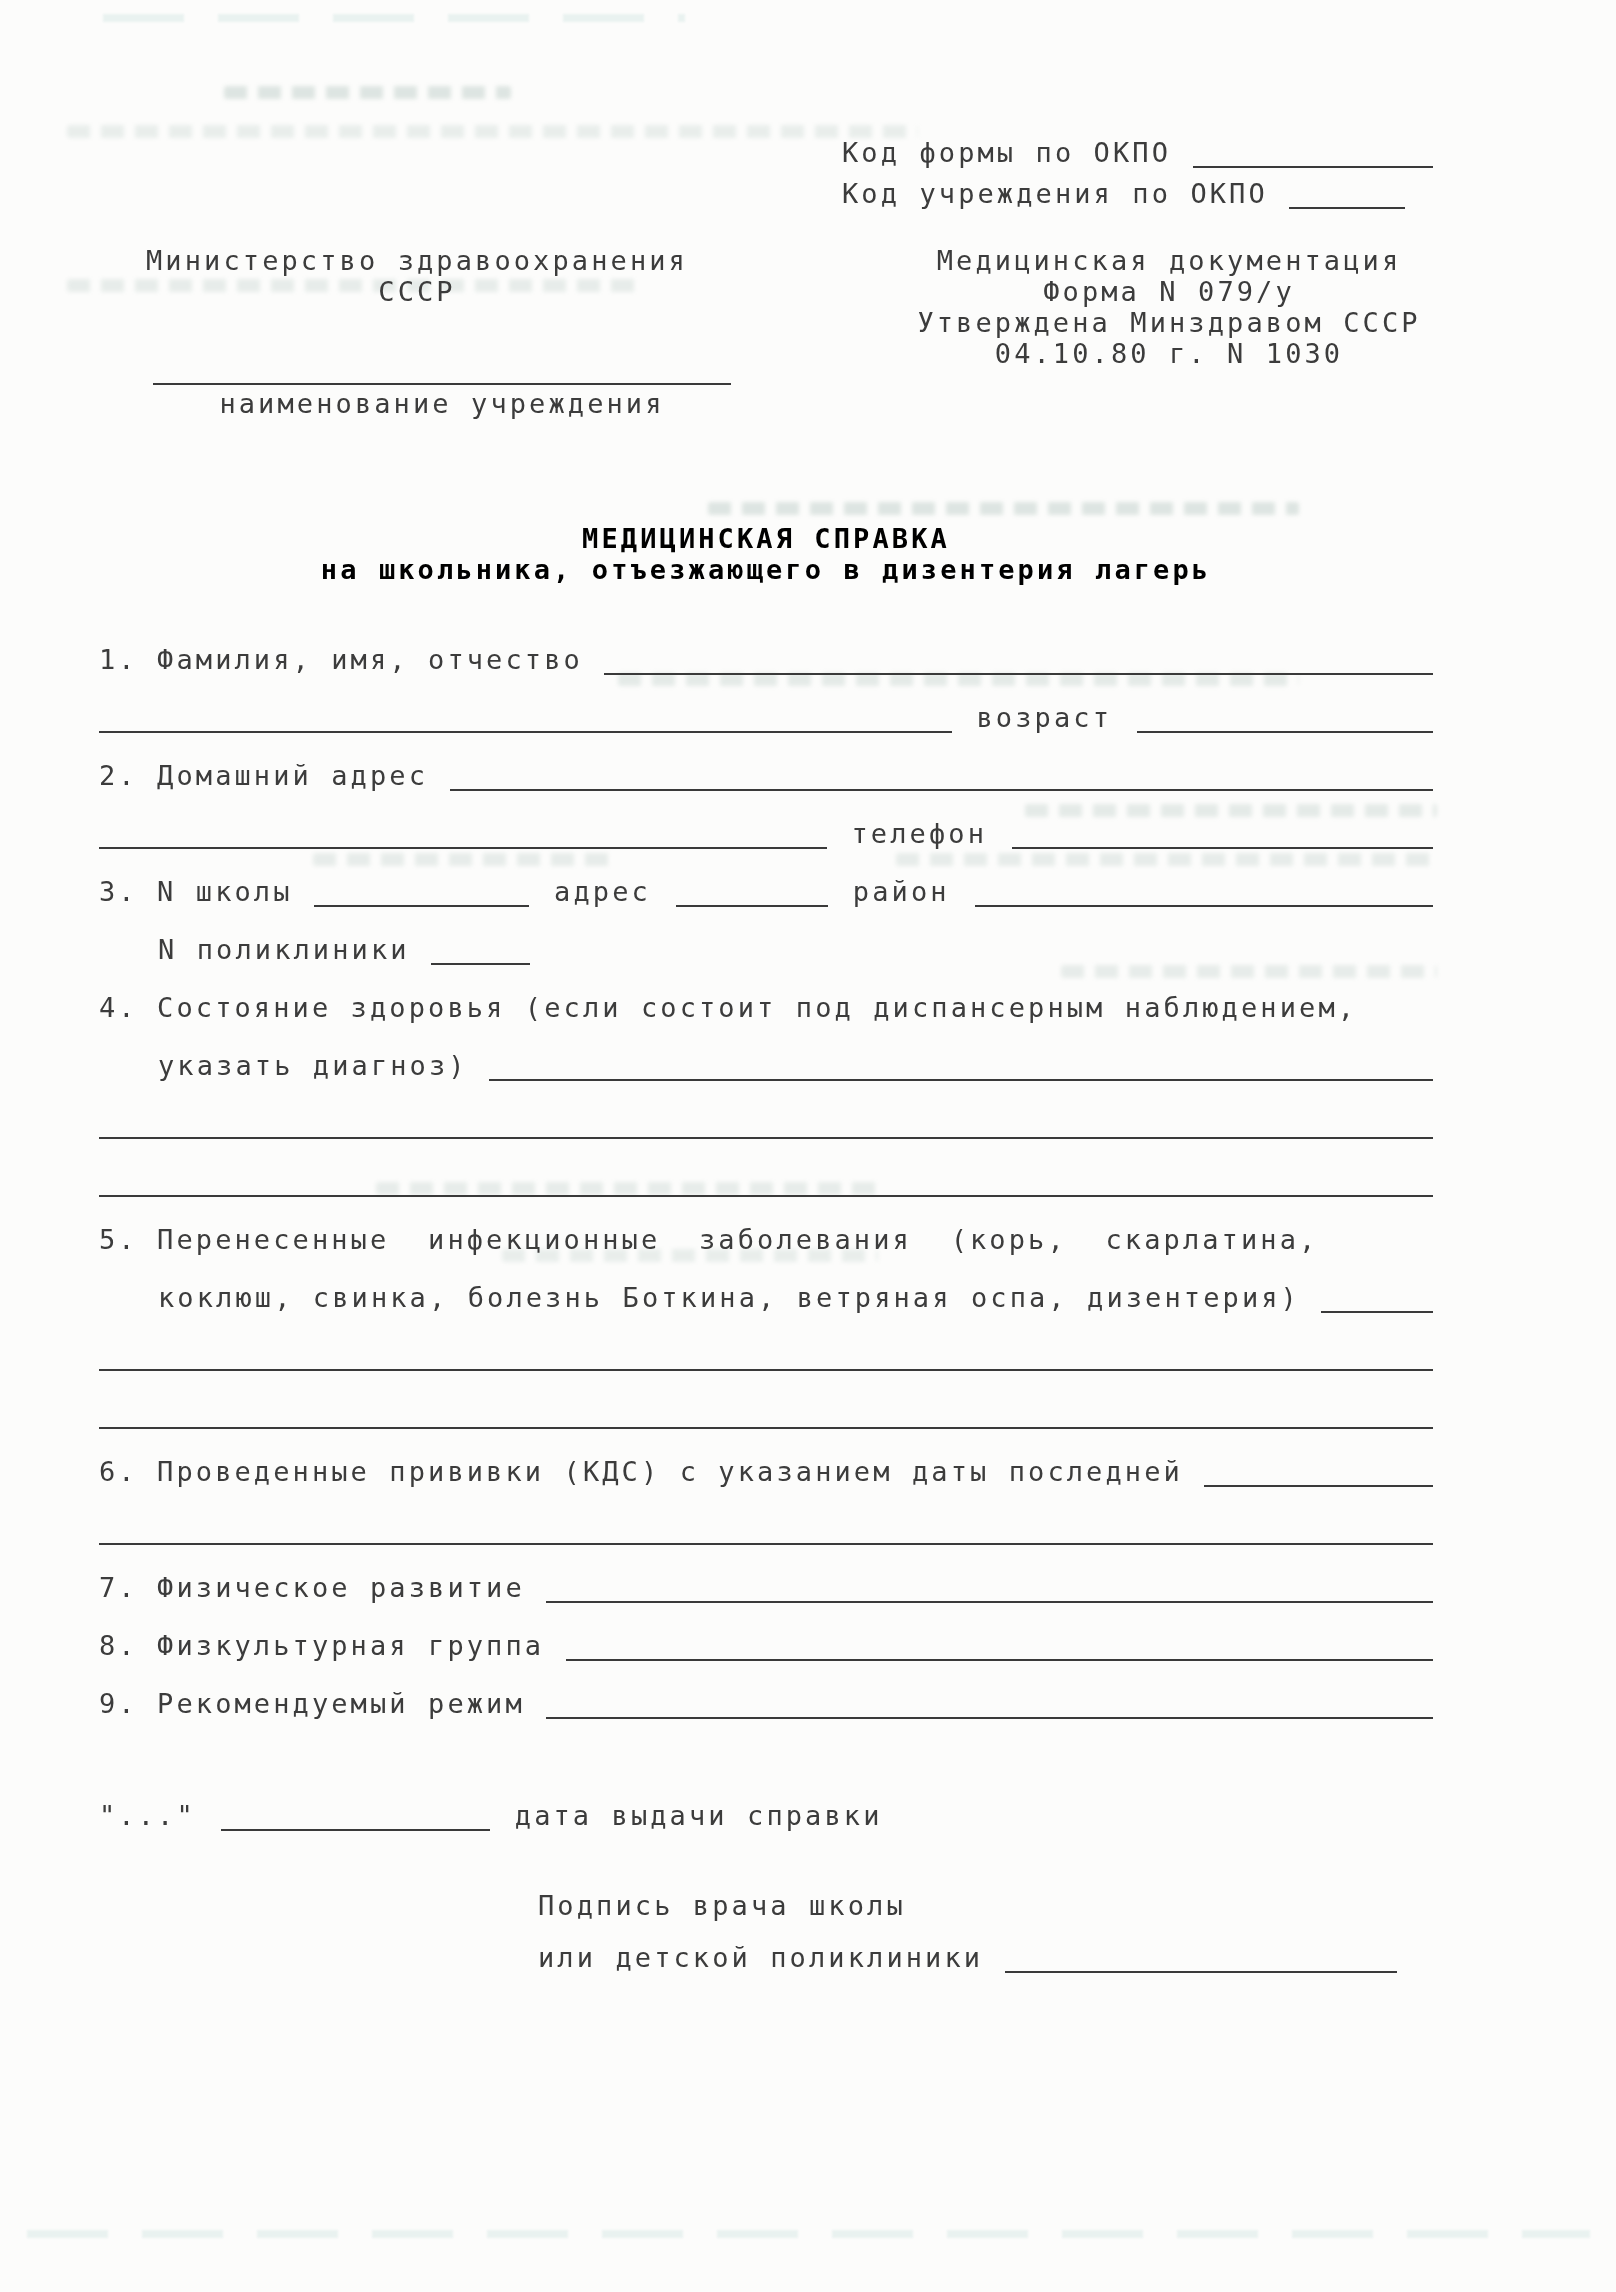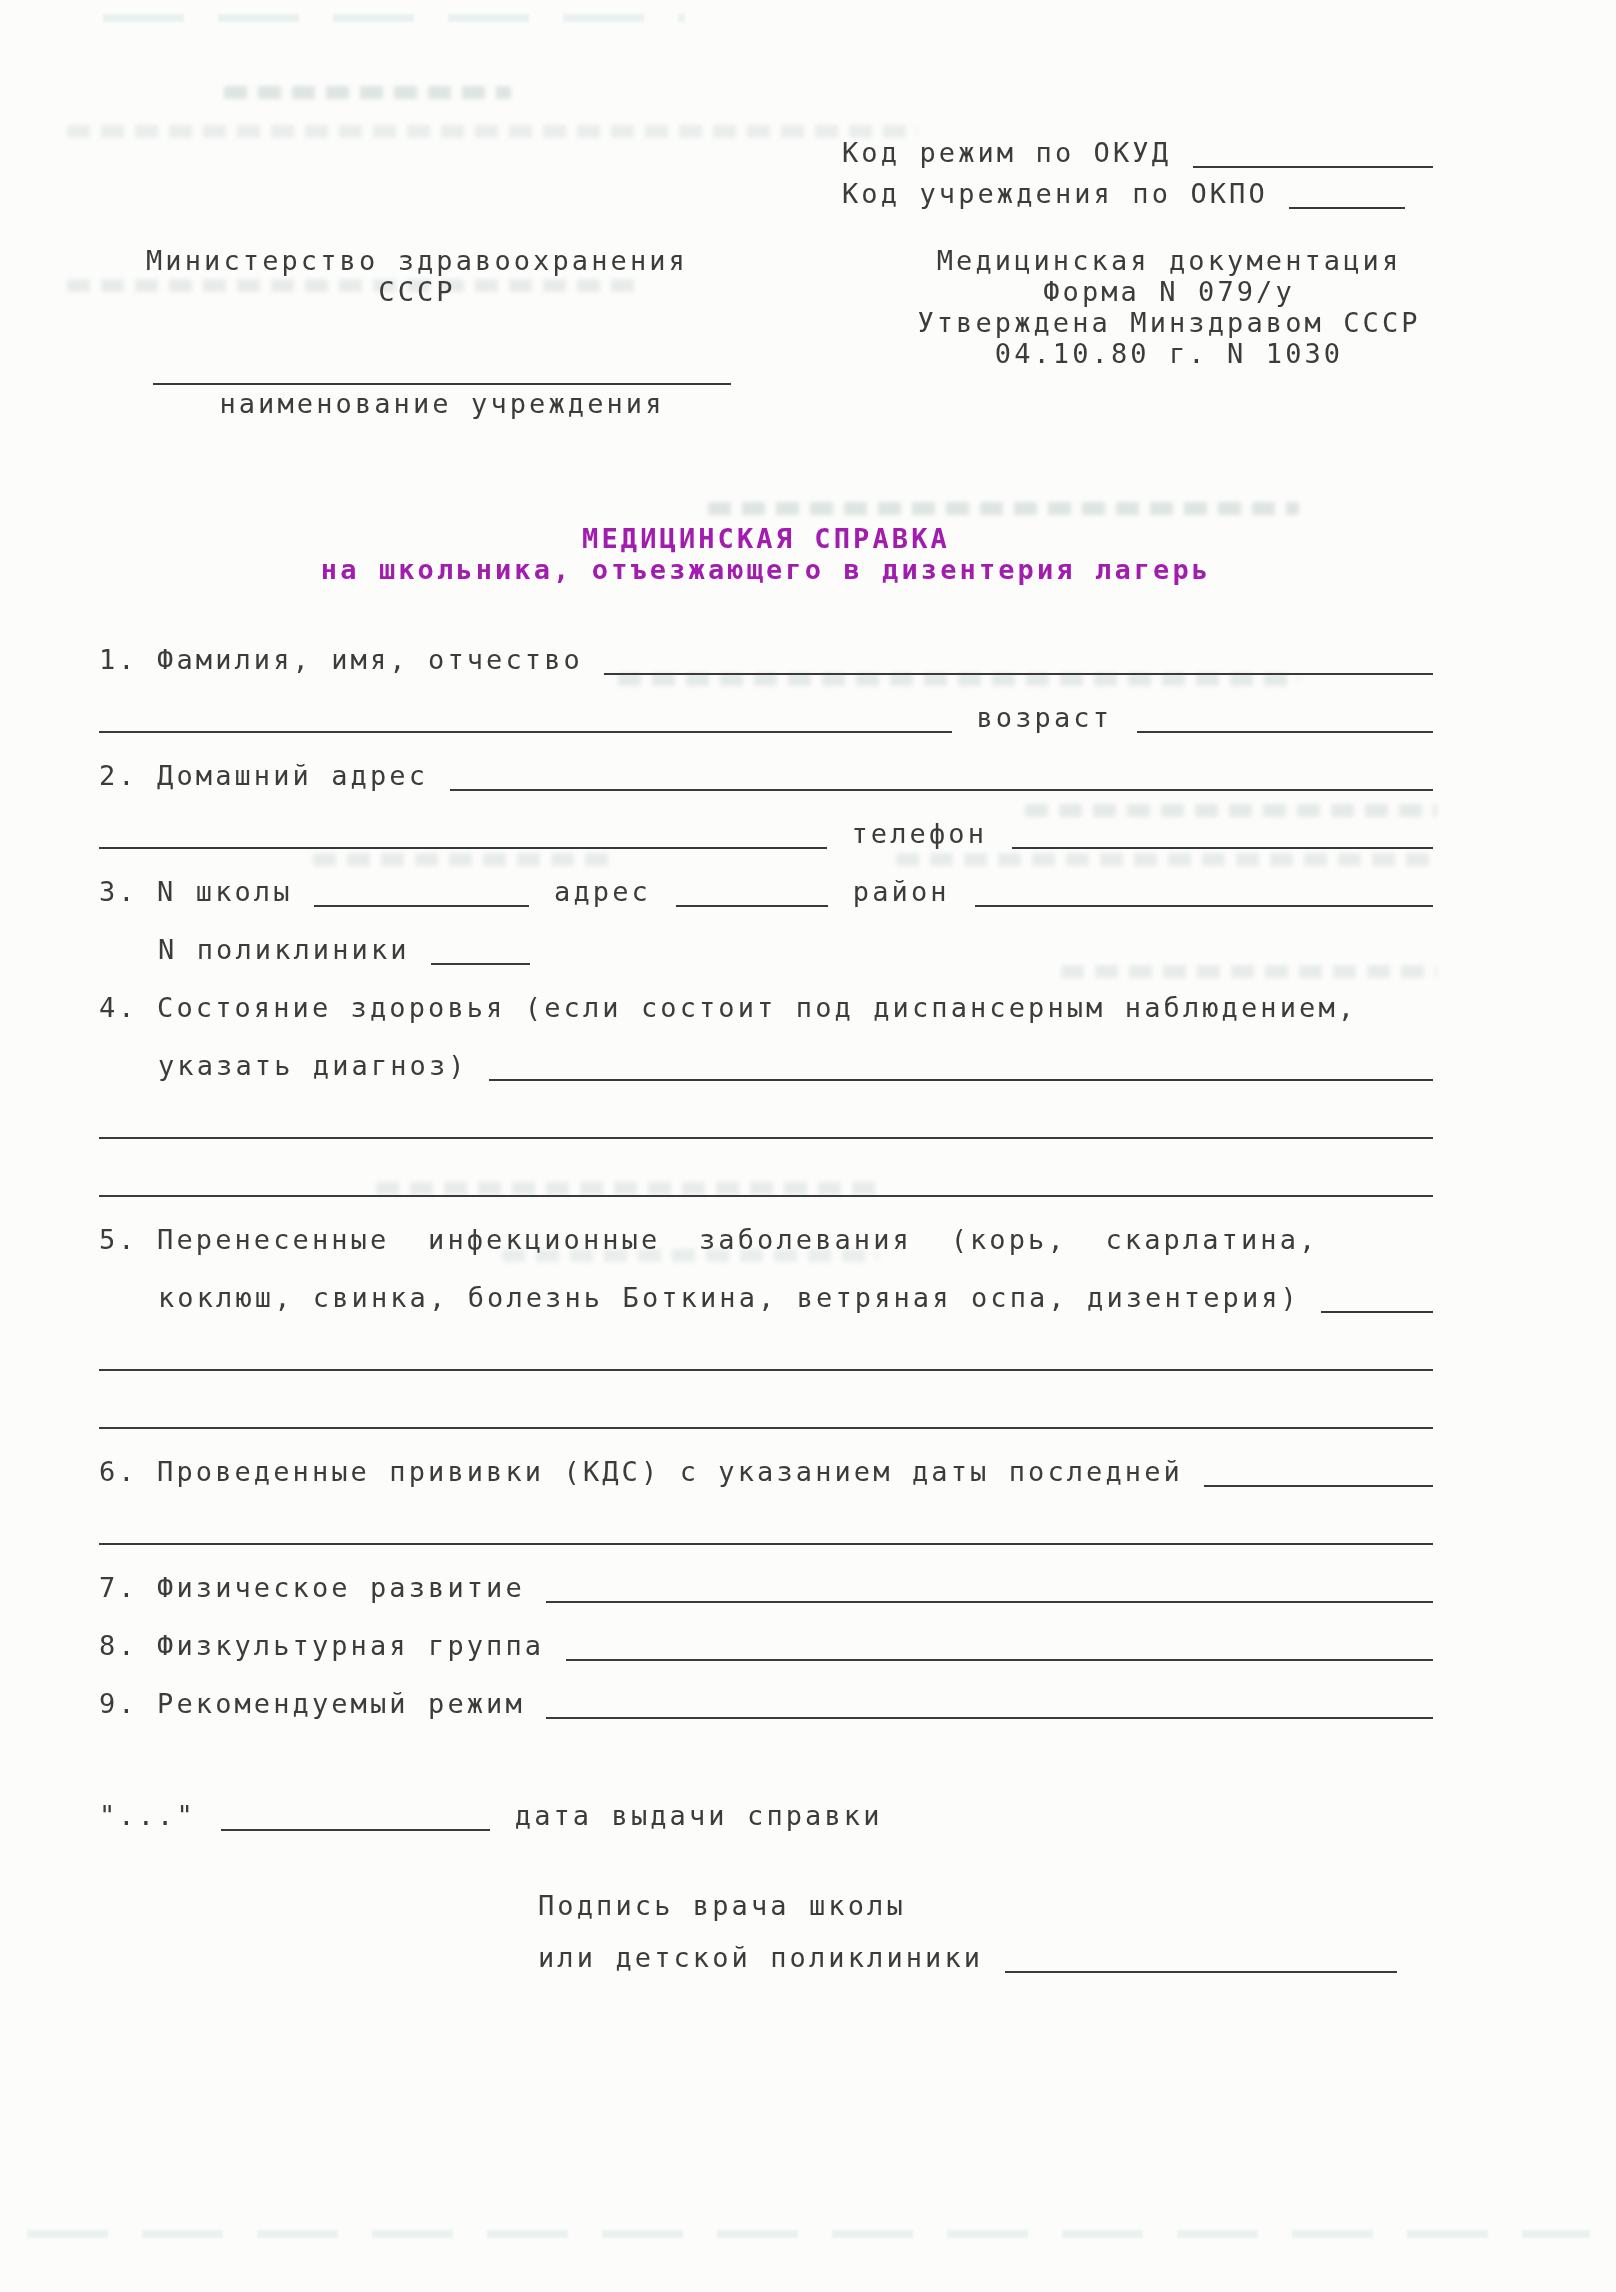--- a/index.html
+++ b/index.html
@@ -19,21 +19,21 @@
   
   .codes{margin-left:auto;width:591px;margin-top:127px;}
   .codes .line{height:41px;}
   
   .hdr{display:flex;margin-top:36px;gap:28px;}
   .hdr-left{width:636px;text-align:center;line-height:40px;}
   .hdr-right{margin-left:auto;width:528px;text-align:center;line-height:40px;}
   .inst-line{margin:49px auto 0 54px;width:578px;border-bottom:2.7px solid #3a3a3a;height:27px;}
   .inst-cap{margin-left:54px;width:578px;text-align:center;line-height:38px;}
   
-  .title{margin-top:100px;text-align:center;font-weight:bold;color:#a21caf;line-height:42px;}
+  .title{margin-top:100px;text-align:center;font-weight:bold;color:#000000;line-height:42px;}
   
   .items{margin-top:32px;}
   .footer-quote{margin-top:54px;}
   .sign{margin-left:439px;}
   .sign .line{height:52px;}
   
   .ghost{position:absolute;height:13.4px;border-radius:2.7px;opacity:.45;filter:blur(2.2px);
     background:repeating-linear-gradient(90deg,#b9cac4 0 23px,rgba(185,202,196,0) 23px 34px);}
   .strip{position:absolute;height:8px;opacity:.4;filter:blur(1.3px);
     background:repeating-linear-gradient(90deg,#cfe4e1 0 81px,rgba(207,228,225,0) 81px 115px);}
@@ -54,21 +54,21 @@
   <div class="ghost" style="left:896px;top:853px;width:537px;opacity:.3;"></div>
   <div class="ghost" style="left:1061px;top:965px;width:376px;opacity:.3;"></div>
   <div class="ghost" style="left:376px;top:1182px;width:502px;opacity:.3;"></div>
   <div class="ghost" style="left:502px;top:1249px;width:376px;opacity:.28;"></div>
   <div class="strip" style="left:27px;top:2230px;width:1563px;"></div>
 
   <div class="content">
 
     <div class="codes">
       <div class="line">
-        <span class="lbl">Код режим по ОКУД</span>
+        <span class="lbl">Код формы по ОКПО</span>
         <span class="blank grow ml"></span>
       </div>
       <div class="line">
         <span class="lbl">Код учреждения по ОКПО</span>
         <span class="blank ml" style="width:116px;"></span>
       </div>
     </div>
 
     <div class="hdr">
       <div class="hdr-left">

